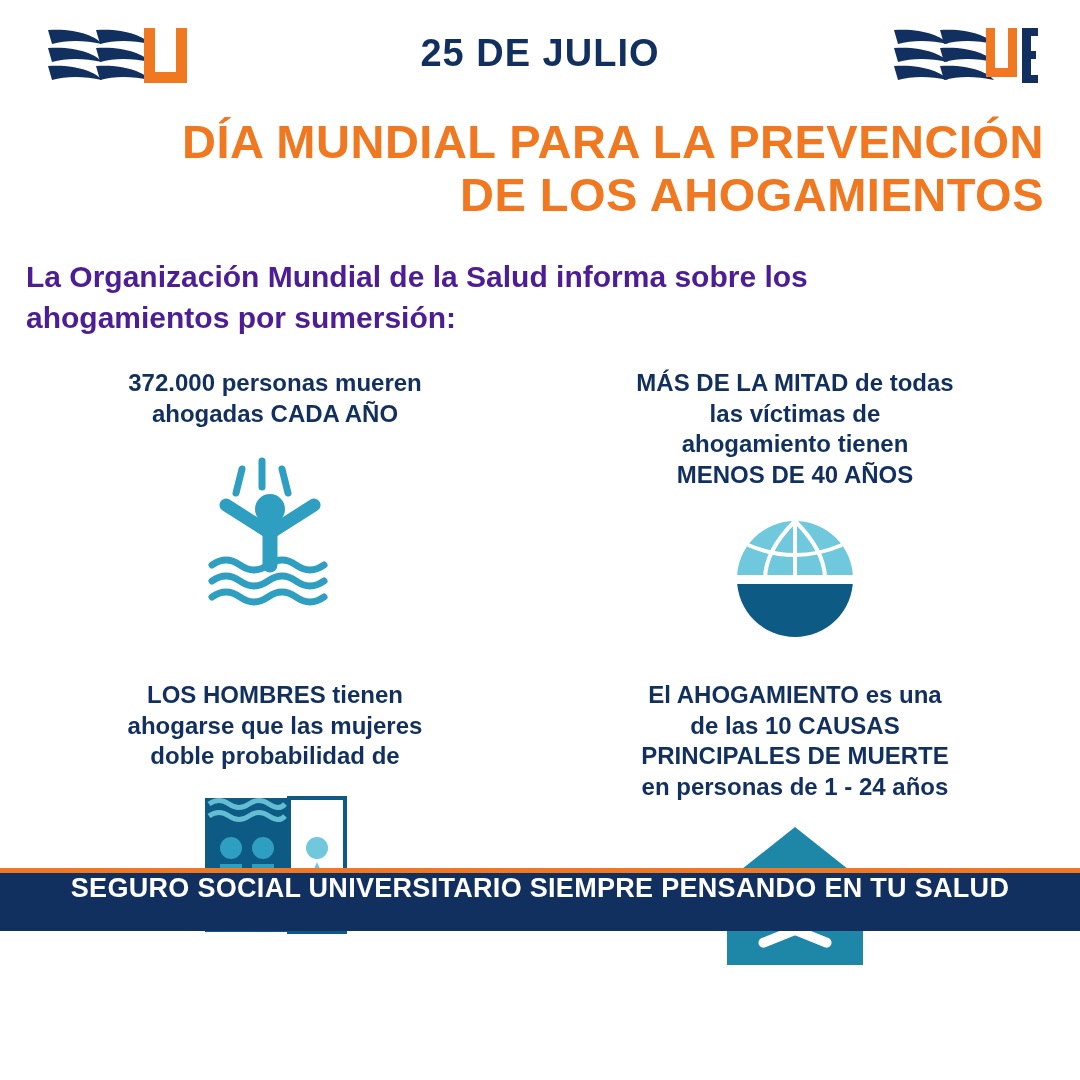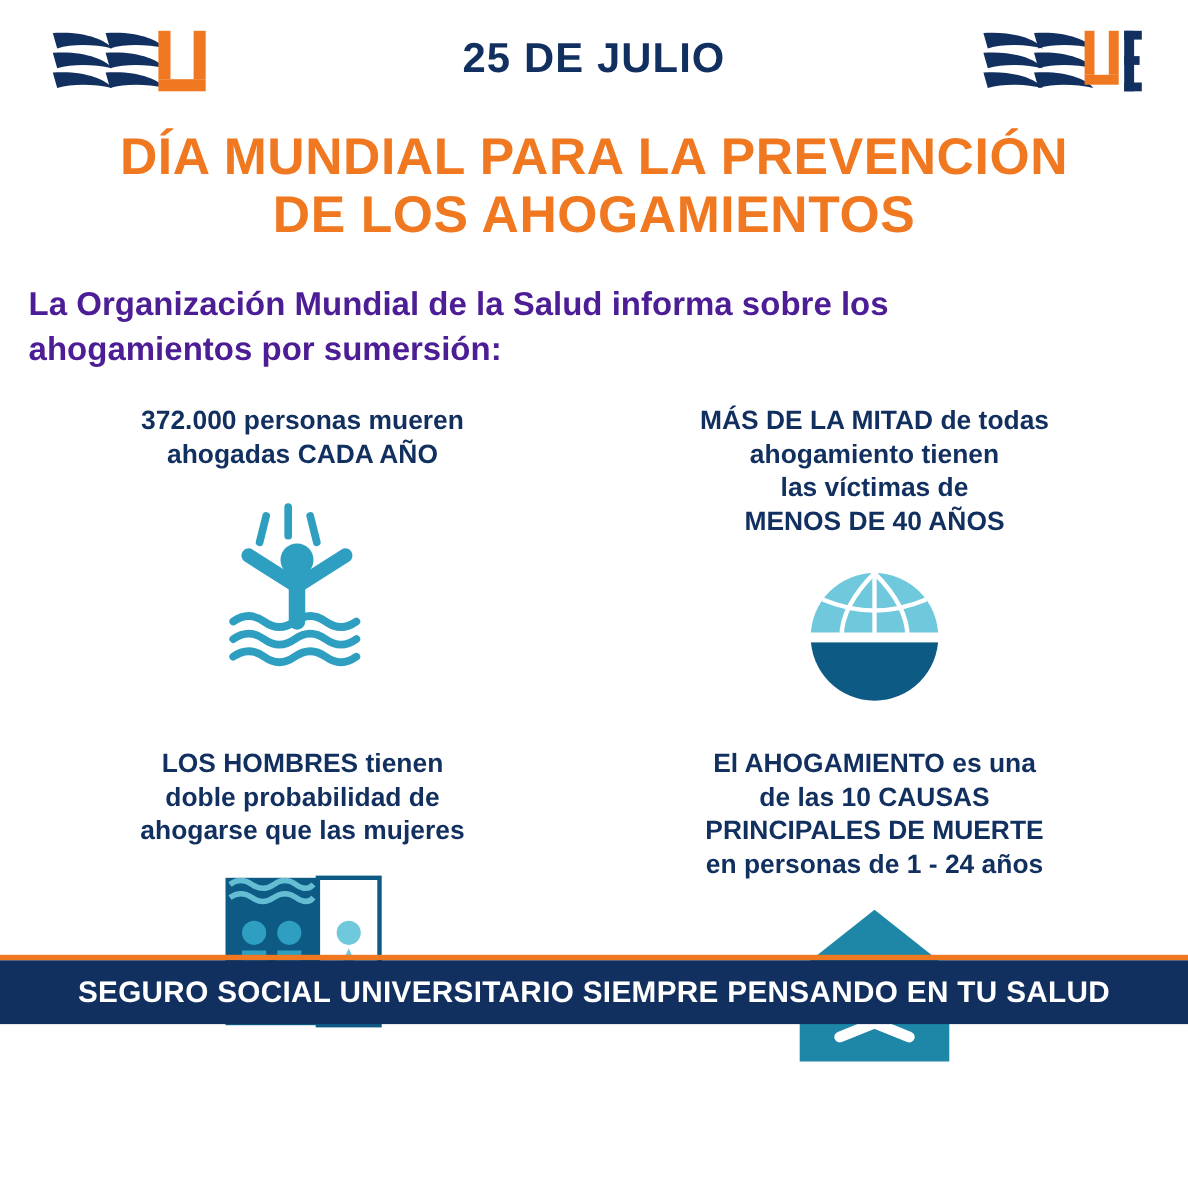--- a/index.html
+++ b/index.html
@@ -38,21 +38,21 @@
     width: 1080px;
     text-align: center;
     font-size: 38px;
     font-weight: bold;
     color: #12305f;
     letter-spacing: 1px;
   }
 
   .main-title {
     margin-top: 6px;
-    text-align: center;
+    text-align: right;
     color: #f07820;
     font-size: 47px;
     font-weight: bold;
     line-height: 1.12;
     letter-spacing: 0.5px;
     padding: 0 36px;
   }
 
   .intro {
     margin: 36px 26px 0 26px;
@@ -99,21 +99,20 @@
 
   
   .footer {
     position: absolute;
     left: 0;
     bottom: 0;
     width: 1080px;
     height: 58px;
     background: #12305f;
     display: flex;
-    align-items: center;
     justify-content: center;
   }
   .footer-text {
     color: #ffffff;
     font-size: 27px;
     font-weight: bold;
     letter-spacing: 0.3px;
     white-space: nowrap;
   }
   .footer-rule {
@@ -196,22 +195,22 @@
             <path d="M22 134 q14 -10 28 0 q14 10 28 0 q14 -10 28 0 q14 10 28 0"></path>
             <path d="M22 150 q14 -10 28 0 q14 10 28 0 q14 -10 28 0 q14 10 28 0"></path>
           </g>
         </svg>
       </div>
     </div>
 
     <div class="cell cell-2">
       <div class="fact-text">
         <div>MÁS DE LA MITAD de todas</div>
+        <div>las víctimas de</div>
         <div>ahogamiento tienen</div>
-        <div>las víctimas de</div>
         <div>MENOS DE 40 AÑOS</div>
       </div>
       <div class="icon-wrap">
         <svg width="150" height="140" viewBox="0 0 150 140">
           <defs>
             <clipPath id="topHalf">
                 <rect x="0" y="0" width="150" height="70"></rect>
               </clipPath>
             <clipPath id="botHalf">
                 <rect x="0" y="70" width="150" height="70"></rect>
@@ -230,22 +229,22 @@
             <circle cx="75" cy="70" r="58" fill="#0D5B85"></circle>
           </g>
           <rect x="10" y="66" width="130" height="9" fill="#ffffff"></rect>
         </svg>
       </div>
     </div>
 
     <div class="cell cell-3">
       <div class="fact-text">
         <div>LOS HOMBRES tienen</div>
+        <div>ahogarse que las mujeres</div>
         <div>doble probabilidad de</div>
-        <div>ahogarse que las mujeres</div>
       </div>
       <div class="icon-wrap">
         <svg width="160" height="150" viewBox="0 0 160 150">
           <rect x="10" y="8" width="84" height="134" fill="#0D5B85"></rect>
           <rect x="94" y="8" width="56" height="134" fill="#ffffff" stroke="#0D5B85" stroke-width="4"></rect>
           <g fill="#ffffff" opacity="0.9">
             <path d="M14 14 q10 -7 20 0 q10 7 20 0 q10 -7 20 0 q10 7 16 0" stroke="#6FC8DC" stroke-width="5" fill="none"></path>
             <path d="M14 26 q10 -7 20 0 q10 7 20 0 q10 -7 20 0 q10 7 16 0" stroke="#6FC8DC" stroke-width="5" fill="none"></path>
           </g>
           <g fill="#2E9FC0">

